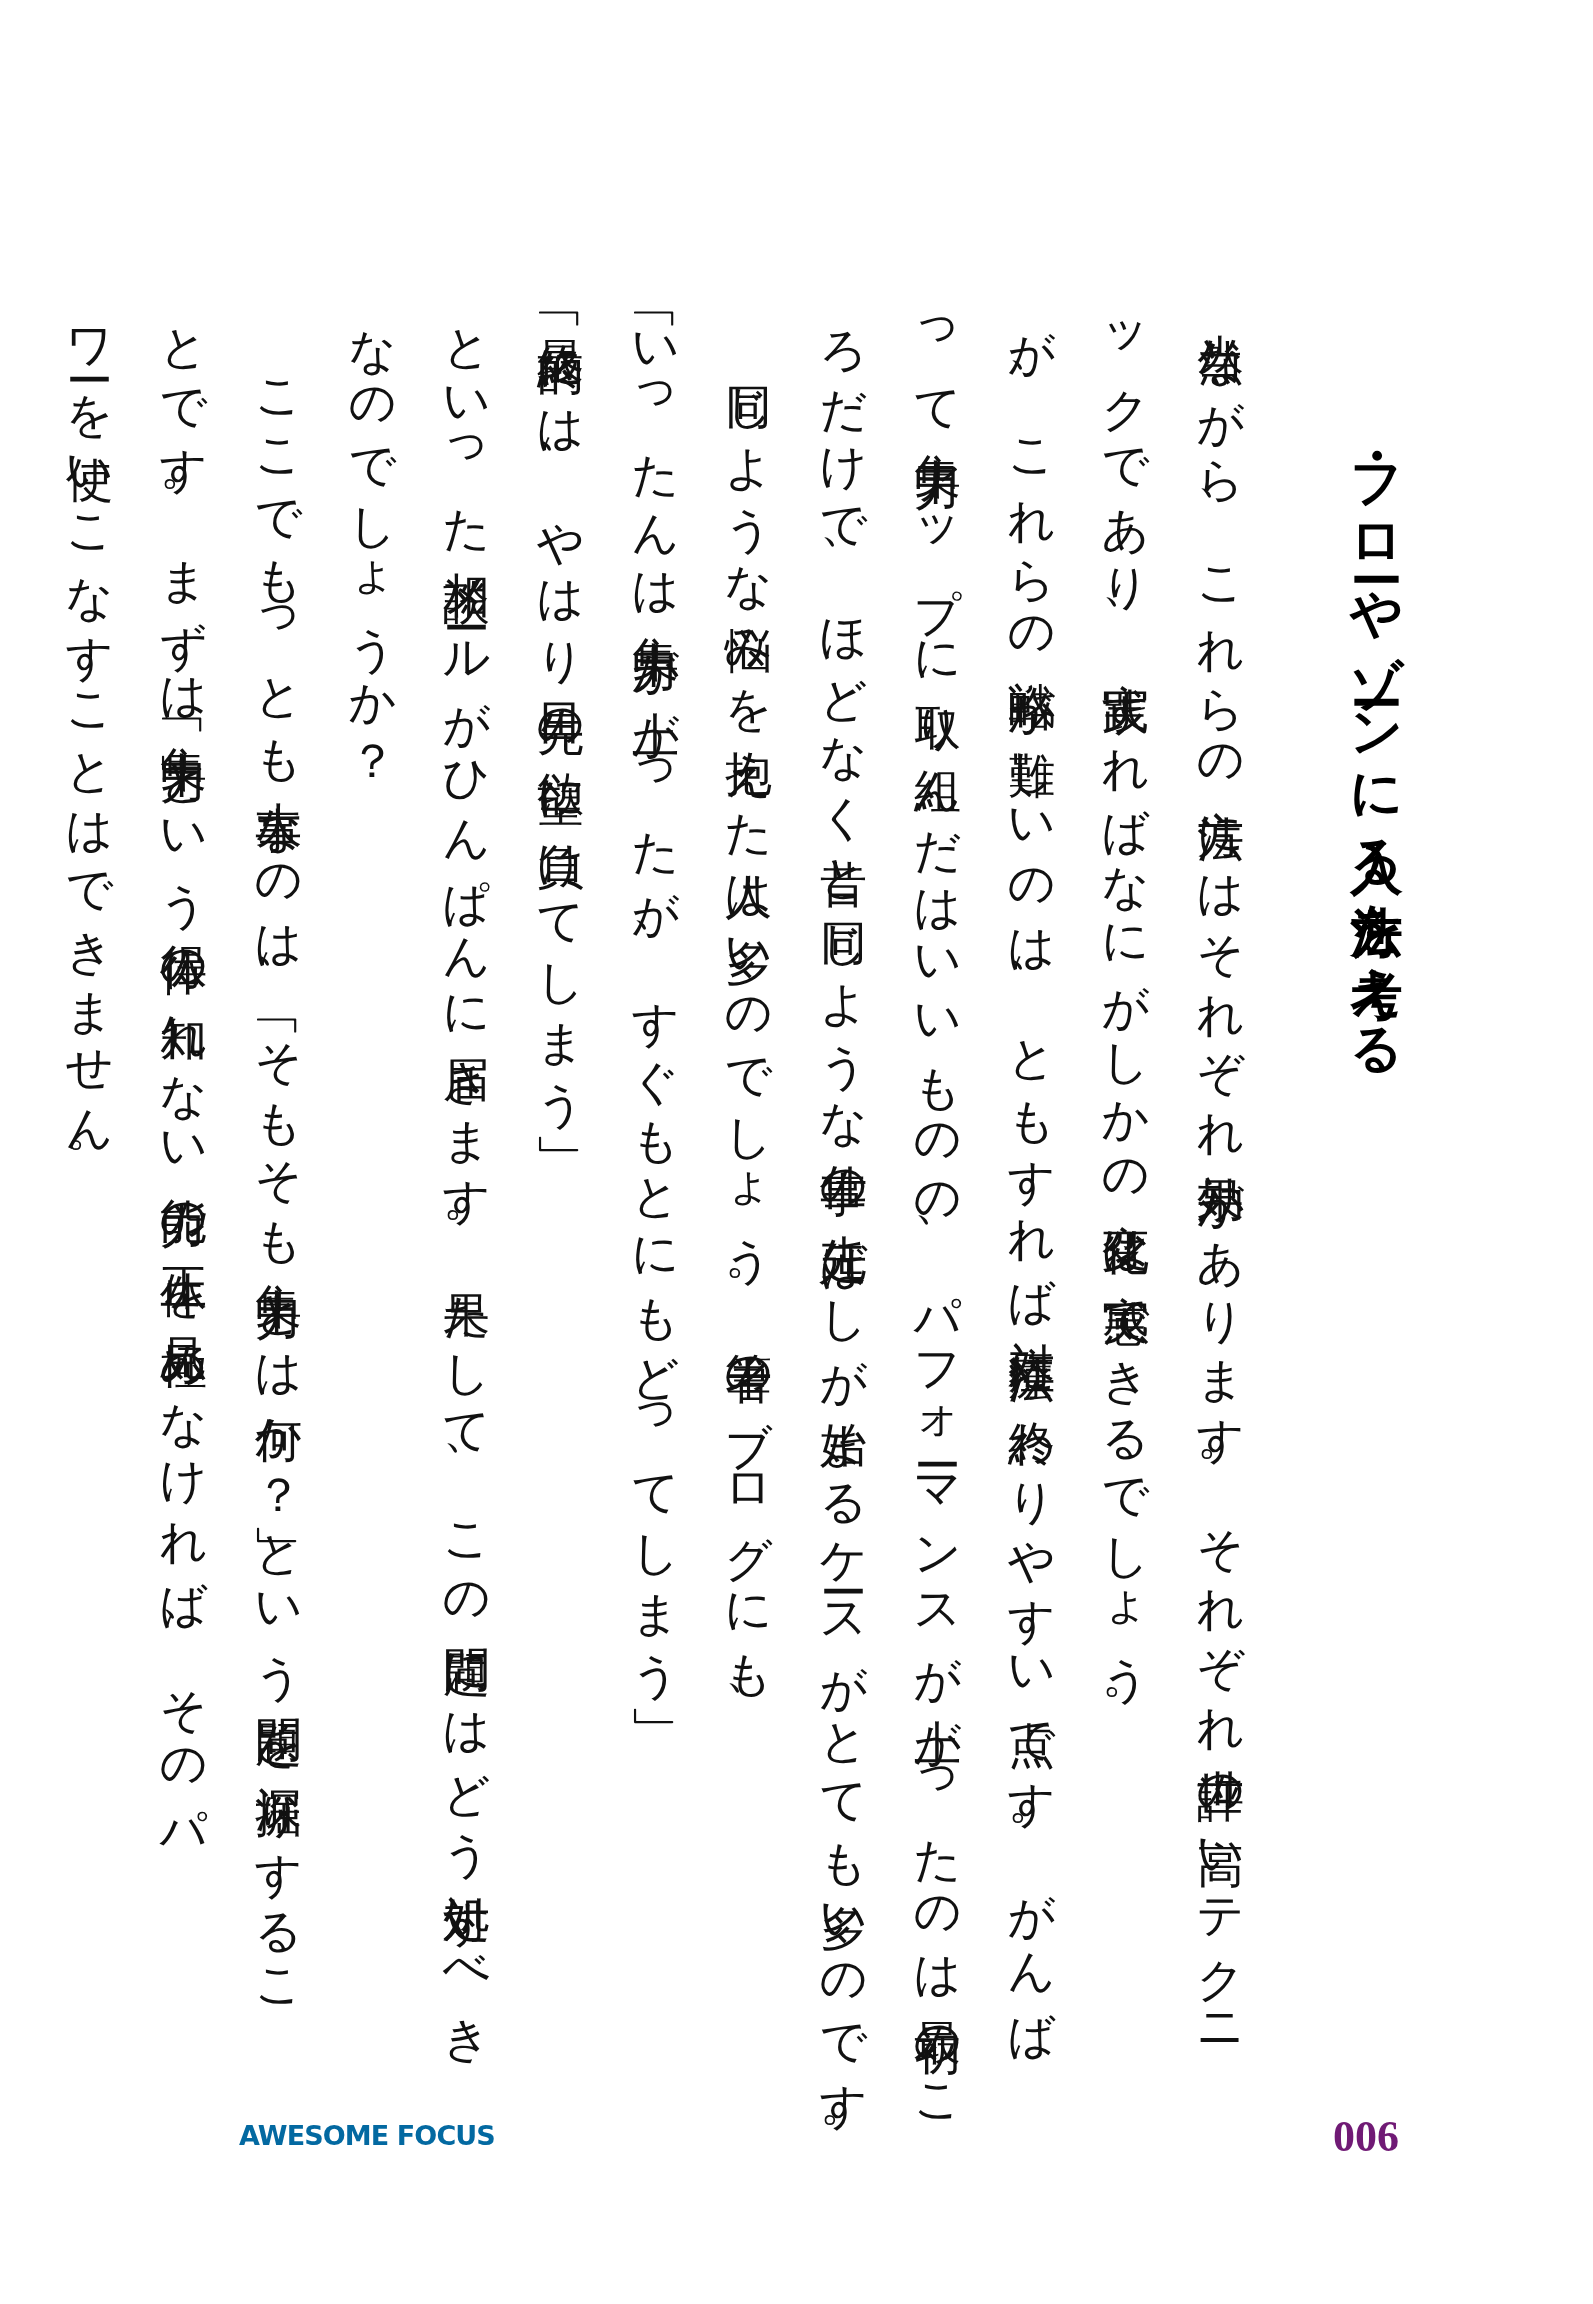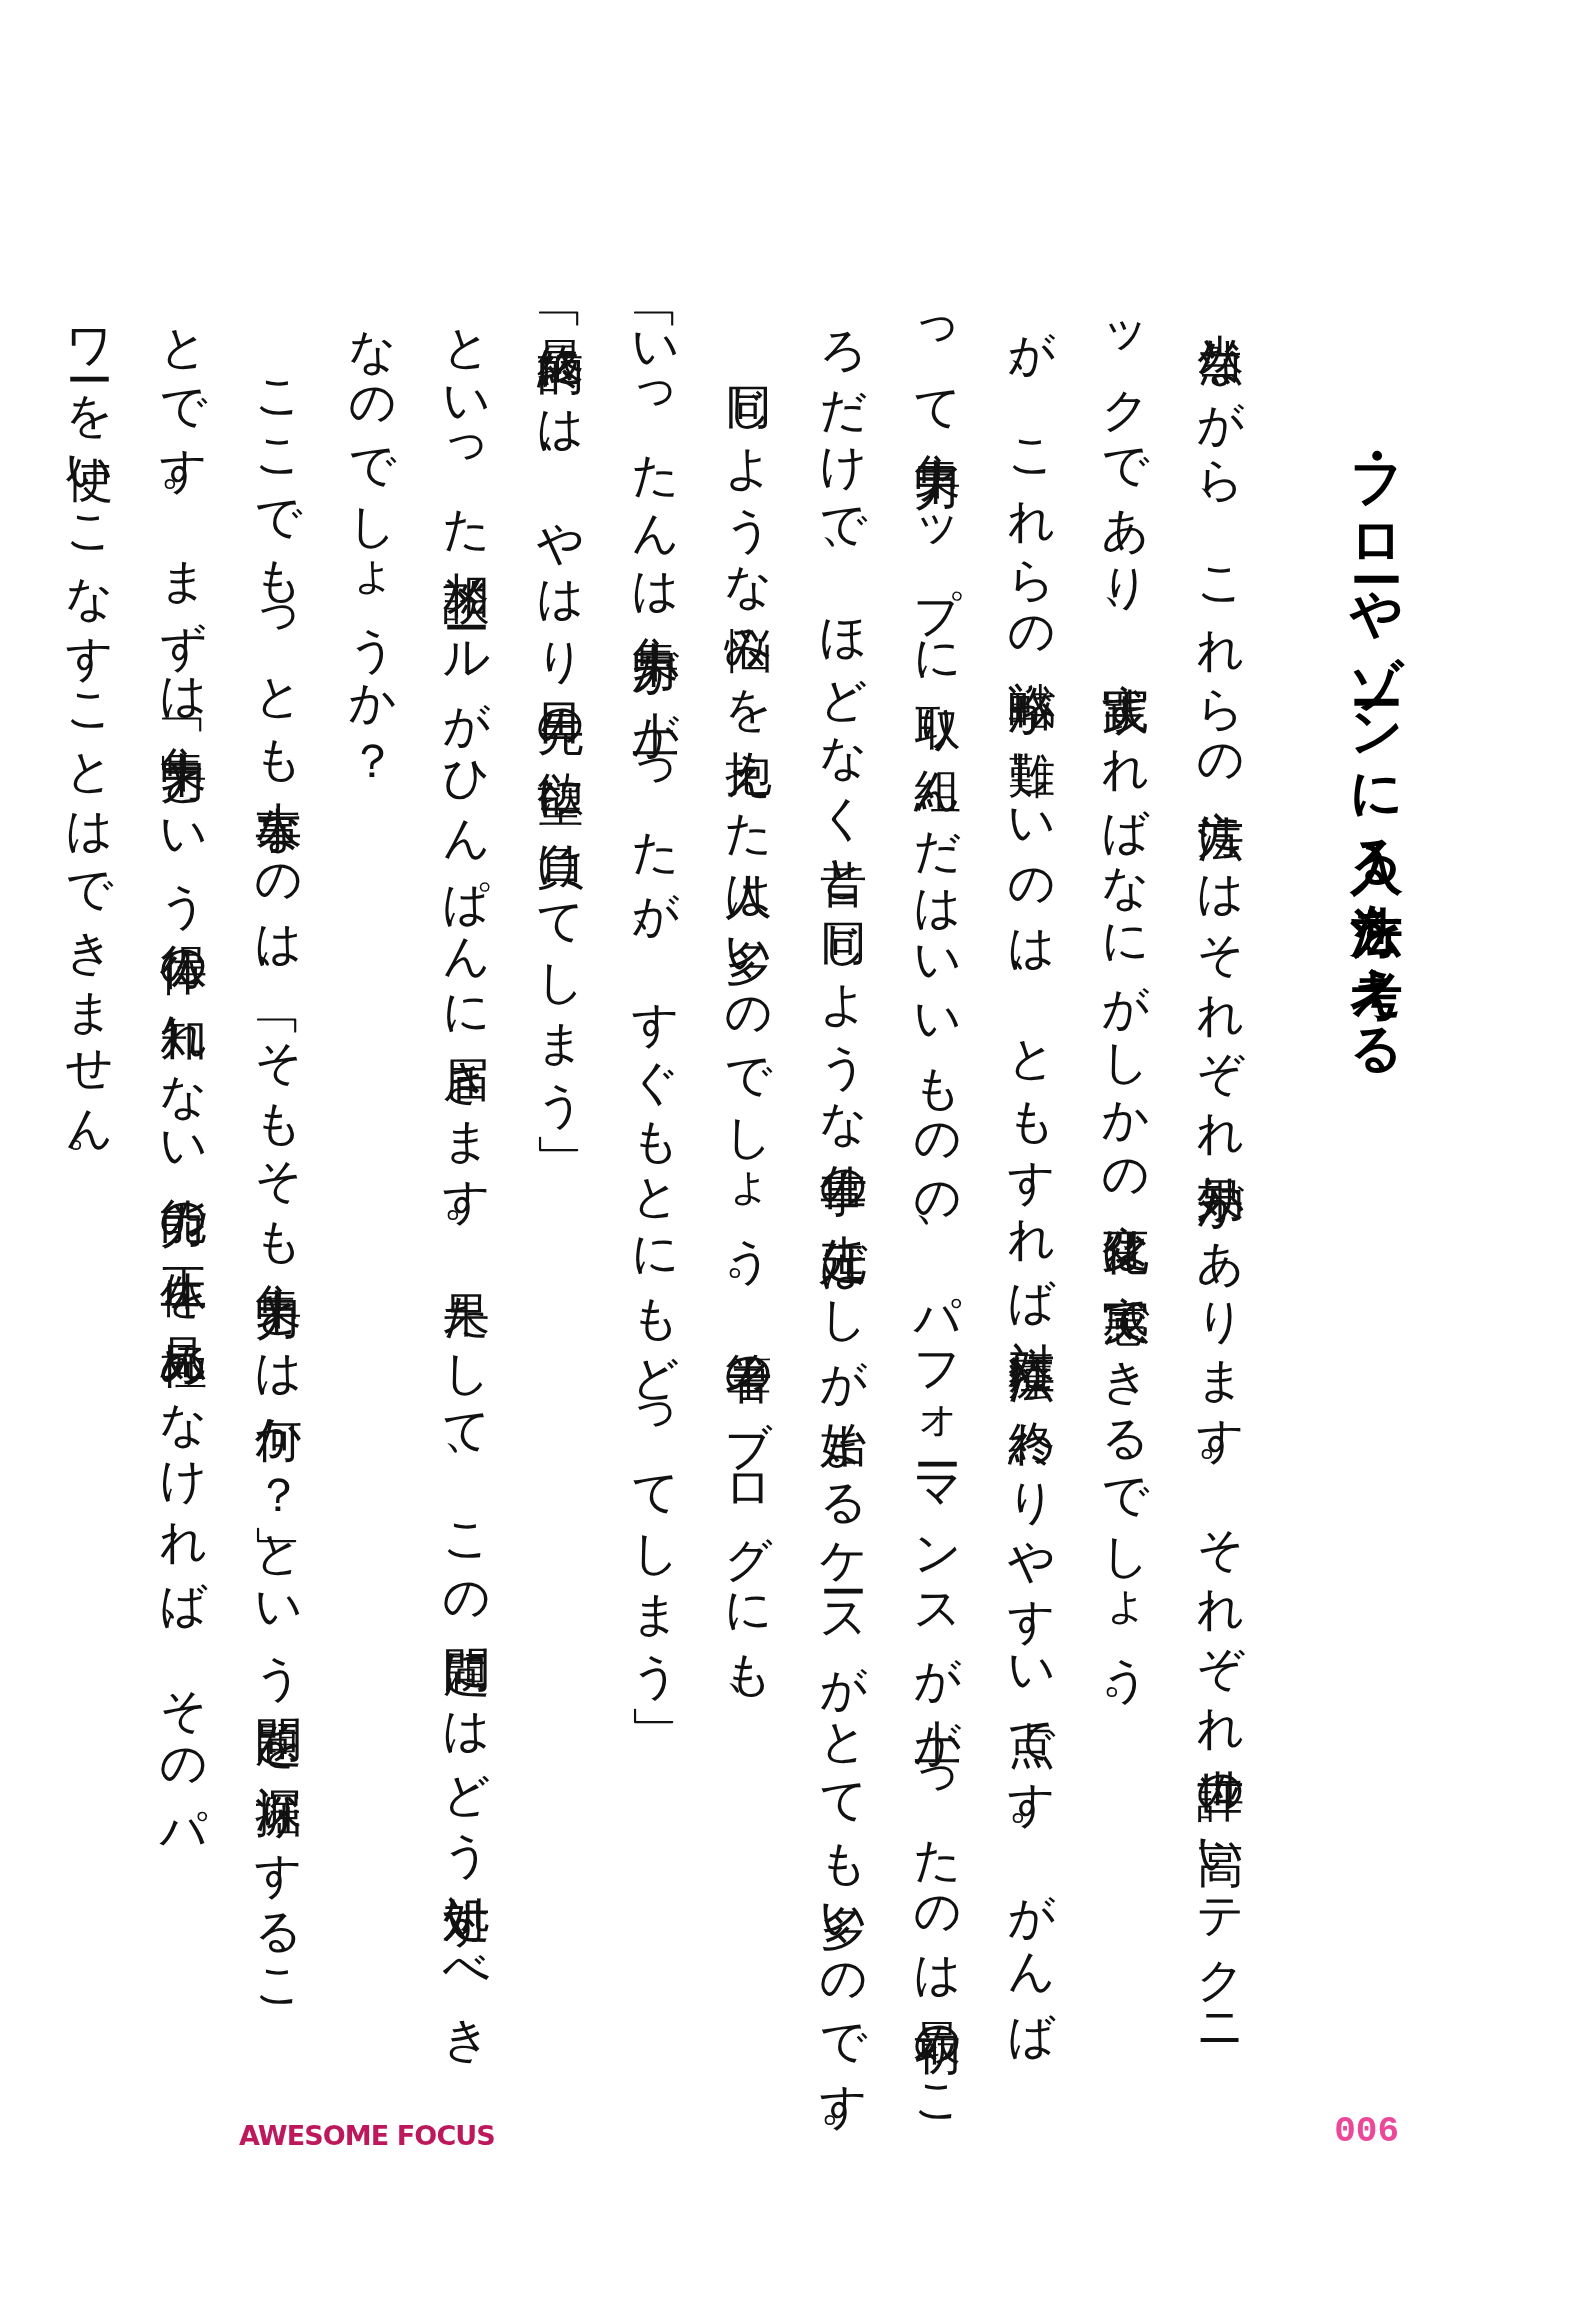--- a/index.html
+++ b/index.html
@@ -15,26 +15,26 @@
   }
   .col {
     position:absolute; top:297px; width:63px; height:1710px;
     writing-mode: vertical-rl; text-orientation: upright;
     font-size:47px; line-height:63px; letter-spacing:5.4px; white-space:nowrap;
     color:#111;
   }
   .footer-title {
     position:absolute; left:239px; top:2120px;
     font-family: "DejaVu Sans", "Liberation Sans", sans-serif;
-    font-weight:bold; font-size:27px; letter-spacing:-0.9px; color:#be185d;
+    font-weight:bold; font-size:27px; letter-spacing:-0.9px; color:#0369a1;
   }
   .footer-page {
     position:absolute; right:194px; top:2111px;
-    font-family: Liberation Mono, monospace;
-    font-weight:bold; font-size:36px; color:#ec4899;
+    font-family: Liberation Serif, serif;
+    font-weight:bold; font-size:44px; color:#701a75;
   }
 </style>
 </head>
 <body>
 
 <div class="page">
 
   <div class="heading">・フローやゾーンに入る方法を考える</div>
 
   <div class="col" style="left:1190px;">当然ながら、これらの方法にはそれぞれ効果があります。それぞれ世評の高いテクニ</div>

